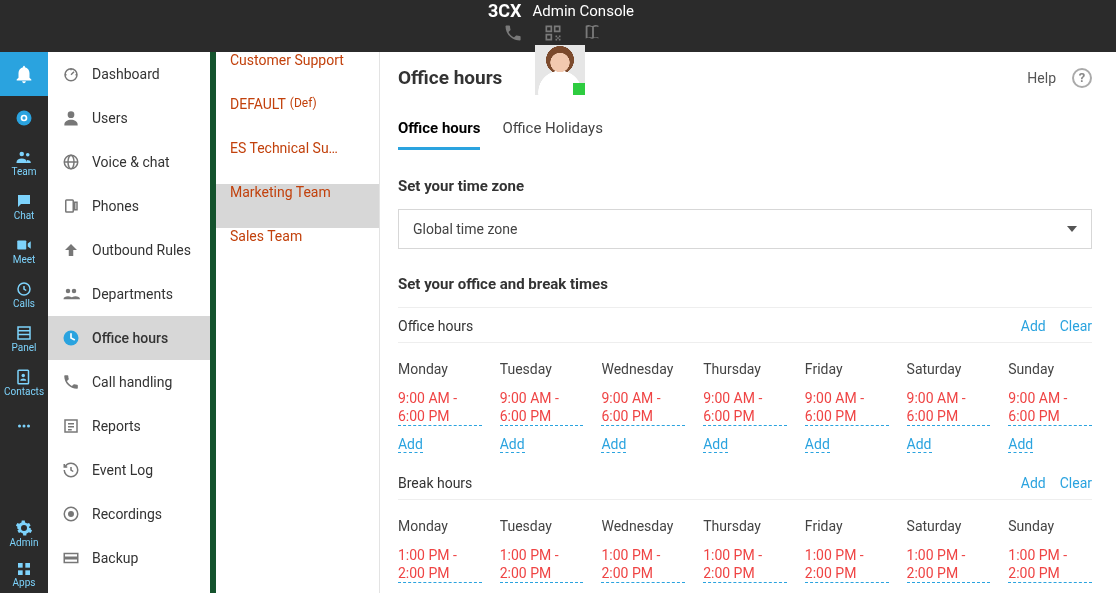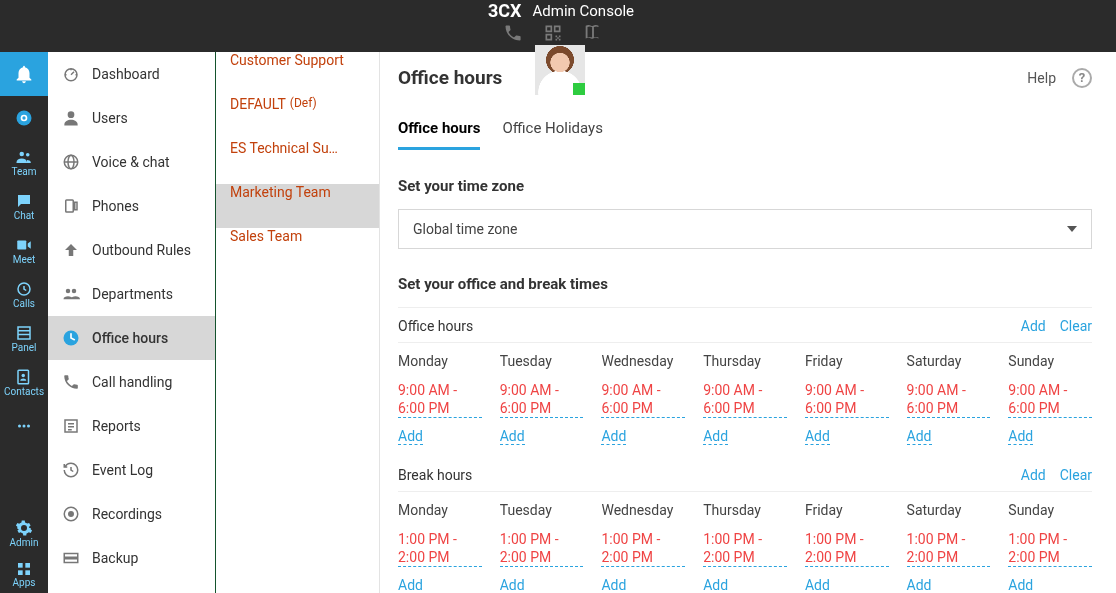--- a/index.html
+++ b/index.html
@@ -28,21 +28,21 @@
   .app-row { display: flex; height: calc(593px - 52px); }
 
   
   .rail { width: 48px; background: #2b2b2b; display: flex; flex-direction: column; align-items: flex-end; color: #7dd3fc; }
   .rail-item { width: 48px; height: 44px; display: flex; flex-direction: column; align-items: center; justify-content: center; gap: 1px; cursor: pointer; }
   .rail-item.active { background: #2aa3df; color: #fff; }
   .rail-label { font-size: 10px; line-height: 10px; }
   .rail-fill { flex: 1; }
 
   
-  .nav { width: 168px; background: #fff; border-right: 1px solid #14532d; overflow-y: hidden; }
+  .nav { width: 168px; background: #fff; border-right: 6px solid #14532d; overflow-y: hidden; }
   .nav-row { display: flex; align-items: center; gap: 10px; height: 44px; padding: 0 12px; cursor: pointer; color: #333; }
   .nav-row.active { background: #d7d7d7; font-weight: 500; }
   .nav-icon { width: 22px; height: 22px; display: flex; align-items: center; justify-content: center; color: #777; flex-shrink: 0; }
   .nav-row.active .nav-icon { color: #2aa3df; }
 
   
   .sublist { width: 164px; background: #fff; border-right: 1px solid #e3e3e3; }
   .sublist-row { height: 44px; display: flex; align-items: flex-start; padding: 0 14px; cursor: pointer; white-space: nowrap; overflow: hidden; text-overflow: ellipsis; color: #c2410c; }
   .sublist-row.active { background: #d7d7d7; }
   .suffix { font-size: 12px; margin-left: 4px; }
@@ -66,21 +66,21 @@
 
   .subhead-row { display: flex; align-items: center; justify-content: space-between; margin-top: 20px; }
   .subhead-row.top-border { border-top: 1px solid #eee; padding-top: 10px; }
   .subhead-title { font-size: 14px; color: #333; }
   .subhead-actions { display: flex; gap: 14px; }
 
   .link { color: #2aa3df; cursor: pointer; }
 
   .hr { height: 1px; background: #eee; margin-top: 8px; }
 
-  .dayrow { display: flex; margin-top: 10px; gap: 8px; }
+  .dayrow { display: flex; margin-top: 18px; gap: 8px; justify-content: center; }
   .daycol { flex: 1; min-width: 0; padding-right: 10px; }
   .daycol:last-child { padding-right: 0; }
   .dayname { font-size: 14px; color: #444; margin-bottom: 12px; }
 
   .slot { color: #ef4444; font-size: 14px; border-bottom: 1px dashed #2aa3df; display: inline-block; margin-bottom: 4px; line-height: 18px; cursor: pointer; }
   .slot-add { color: #2aa3df; font-size: 14px; border-bottom: 1px dashed #2aa3df; display: inline-block; margin-top: 6px; cursor: pointer; }
 
   svg { display: block; }
 </style>
 </head>

